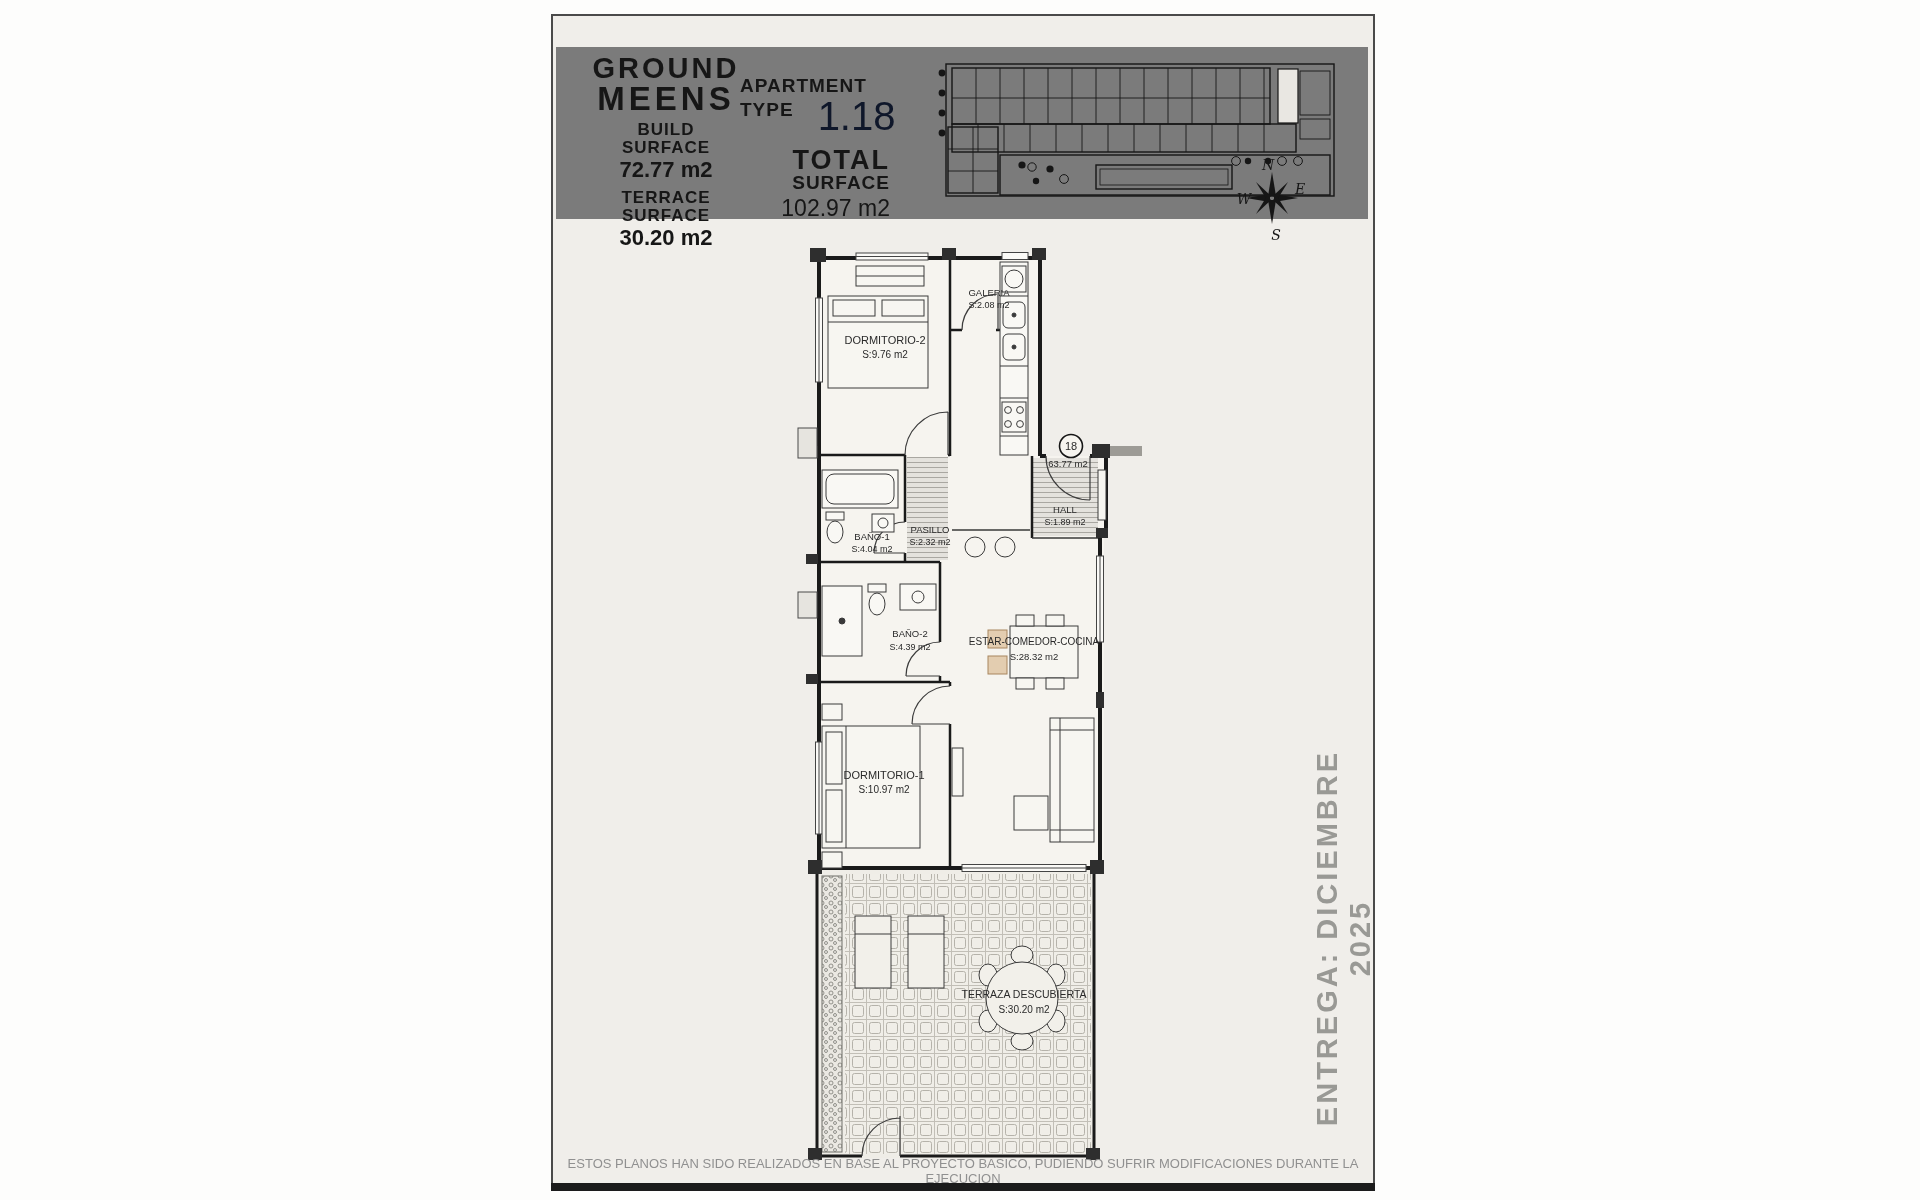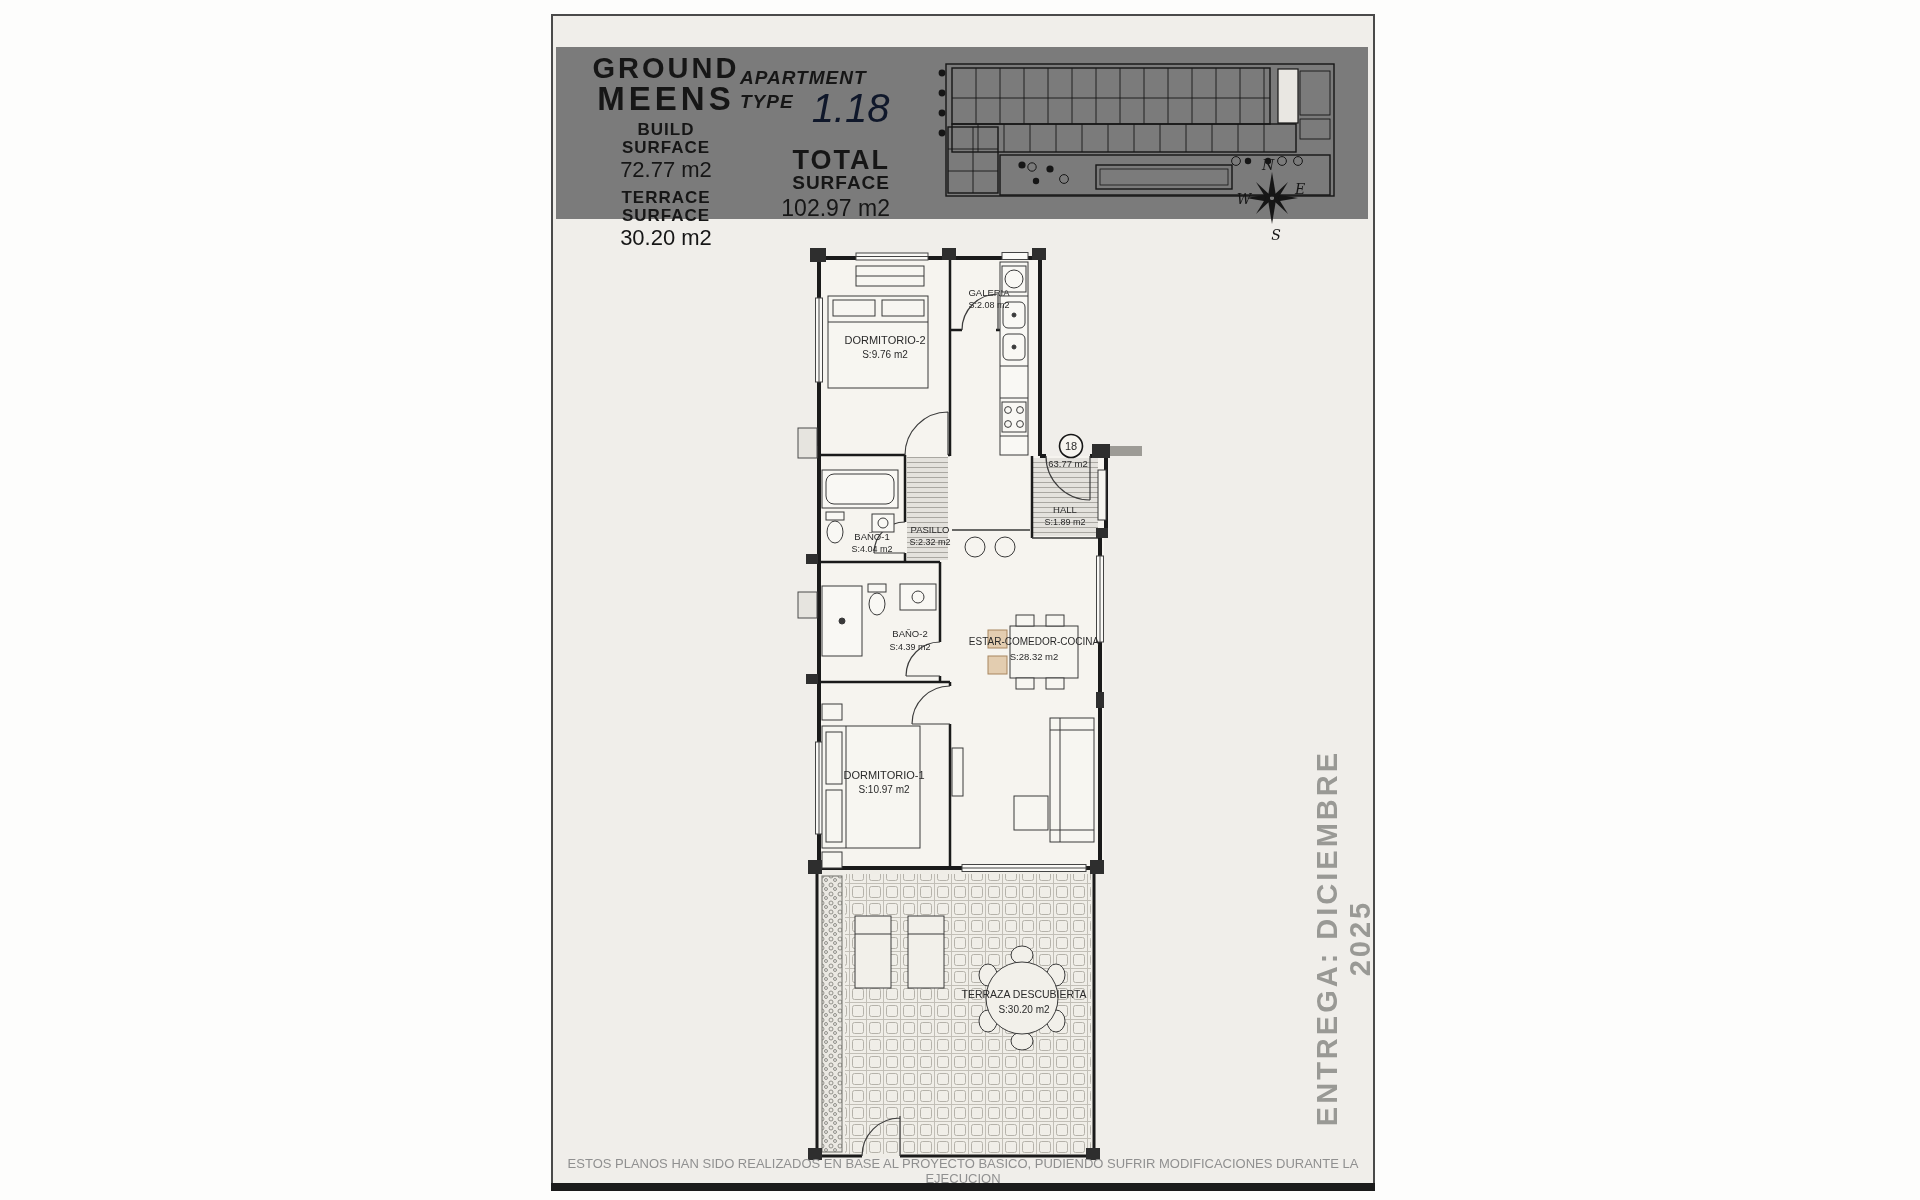--- a/index.html
+++ b/index.html
@@ -6,24 +6,24 @@
   .screen{position:relative;width:1920px;height:1200px;background:#fdfdfc;overflow:hidden;
           font-family:"Liberation Sans", sans-serif;}
   .page{position:absolute;left:551px;top:14px;width:820px;height:1170px;background:#f0eeea;
         border:2px solid #4a4a4a;border-bottom:none;}
   .page-bottom-bar{position:absolute;left:551px;top:1183px;width:824px;height:8px;background:#1b1b1b;}
   .header{position:absolute;left:556px;top:47px;width:812px;height:172px;background:#7b7b7b;color:#161616;}
   .floor-block{position:absolute;left:22px;top:6px;width:176px;text-align:center;}
   .floor-w1{font-size:29px;font-weight:bold;letter-spacing:3px;line-height:30px;}
   .floor-w2{font-size:33px;font-weight:bold;letter-spacing:4px;line-height:32px;}
   .surf-label{font-size:17px;font-weight:bold;letter-spacing:1px;line-height:18px;margin-top:6px;}
-  .surf-value{font-size:22px;line-height:26px;}
-  .apt-block{position:absolute;left:184px;top:20px;width:150px;font-style:italic;}
+  .surf-value{font-size:22px;line-height:26px;font-weight:bold;}
+  .apt-block{position:absolute;left:184px;top:28px;width:150px;}
   .apt-l1{font-size:19px;font-weight:bold;letter-spacing:1px;}
-  .apt-row{display:flex;align-items:flex-start;gap:18px;}
+  .apt-row{display:flex;align-items:flex-start;gap:24px;}
   .apt-l2{font-size:19px;font-weight:bold;letter-spacing:1px;margin-top:2px;}
   .apt-value{font-size:40px;color:#0f172a;line-height:38px;}
   .total-block{position:absolute;left:186px;top:100px;width:148px;text-align:right;}
   .total-l1{font-size:27px;font-weight:bold;letter-spacing:2px;line-height:26px;}
   .total-l2{font-size:19px;font-weight:bold;letter-spacing:1px;line-height:20px;}
   .total-value{font-size:23px;line-height:30px;}
   .siteplan{position:absolute;left:380px;top:14px;}
   .compass{position:absolute;left:1236px;top:158px;z-index:6;}
   .floorplan{position:absolute;left:780px;top:240px;z-index:2;}
   .watermark{position:absolute;left:790px;top:580px;width:370px;z-index:4;text-align:center;

